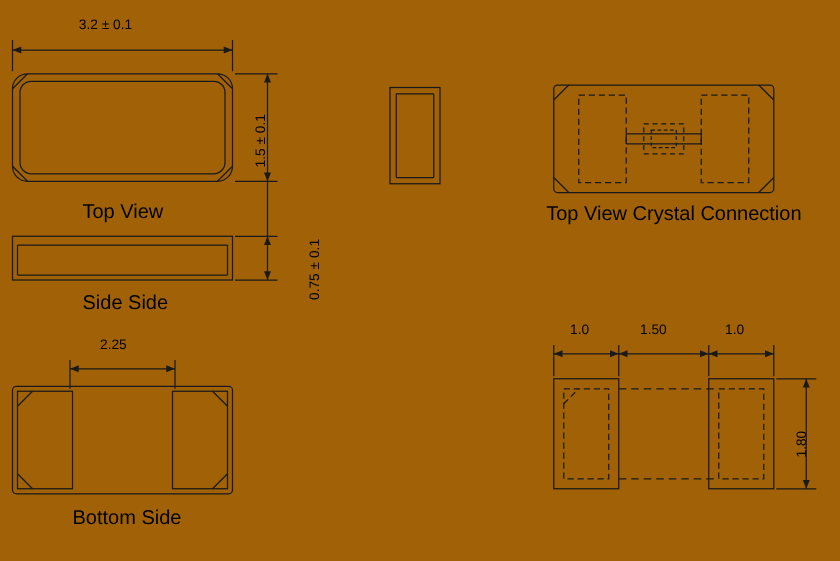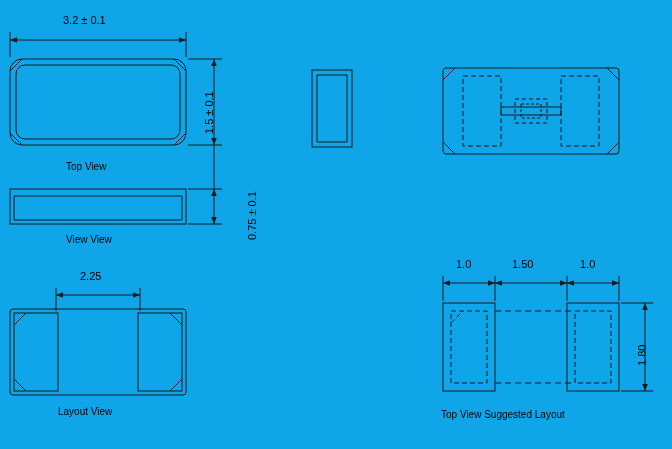--- a/index.html
+++ b/index.html
@@ -4,34 +4,34 @@
 <style>
   html, body {
     margin: 0;
     padding: 0;
     background: #ffffff;
   }
   #page {
     position: relative;
     width: 672px;
     height: 449px;
-    background: #0ea5e9;
+    background: #a16207;
     font-family: "Liberation Sans", sans-serif;
     overflow: hidden;
   }
   svg.layer {
     position: absolute;
     left: 0;
     top: 0;
     width: 672px;
     height: 449px;
   }
   .cap {
     position: absolute;
-    font-size: 10px;
+    font-size: 16px;
     color: #000000;
     white-space: nowrap;
     font-family: "Liberation Sans", sans-serif;
     text-align: right;
   }
   .dim {
     position: absolute;
     font-size: 11px;
     color: #000000;
     white-space: nowrap;
@@ -187,20 +187,20 @@
   <div class="dim" style="left:456px; top:258px;">1.0</div>
 
   <div class="dim" style="left:512px; top:258px;text-align:right;">1.50</div>
 
   <div class="dim" style="left:580px; top:258px;">1.0</div>
 
   <div class="dim vert" style="left:636px; top:366px;">1.80</div>
 
   <div class="cap" style="left:66px; top:161px;">Top View</div>
 
-  <div class="cap" style="left:66px; top:234px;">View View</div>
-
-  <div class="cap" style="left:58px; top:406px;">Layout View</div>
-
-
-  <div class="cap" style="left:441px; top:409px;">Top View Suggested Layout</div>
+  <div class="cap" style="left:66px; top:234px;">Side Side</div>
+
+  <div class="cap" style="left:58px; top:406px;">Bottom Side</div>
+
+  <div class="cap" style="left:437px; top:163px;">Top View Crystal Connection</div>
+
 
 </div>
 
 </body></html>

